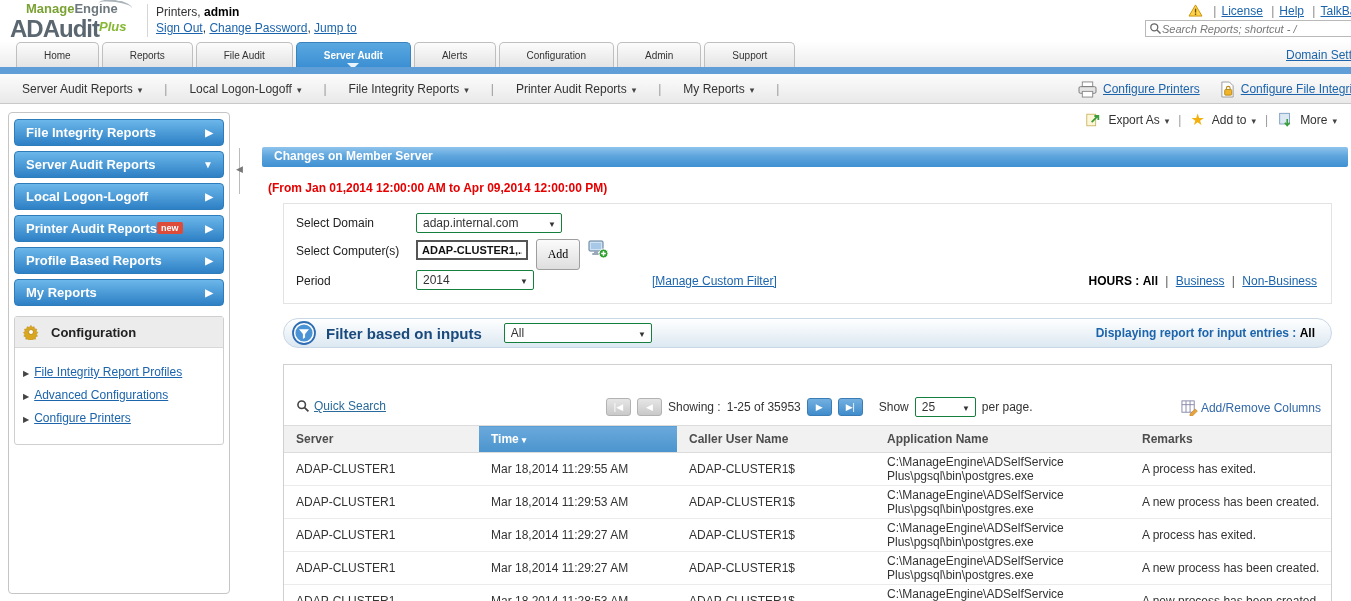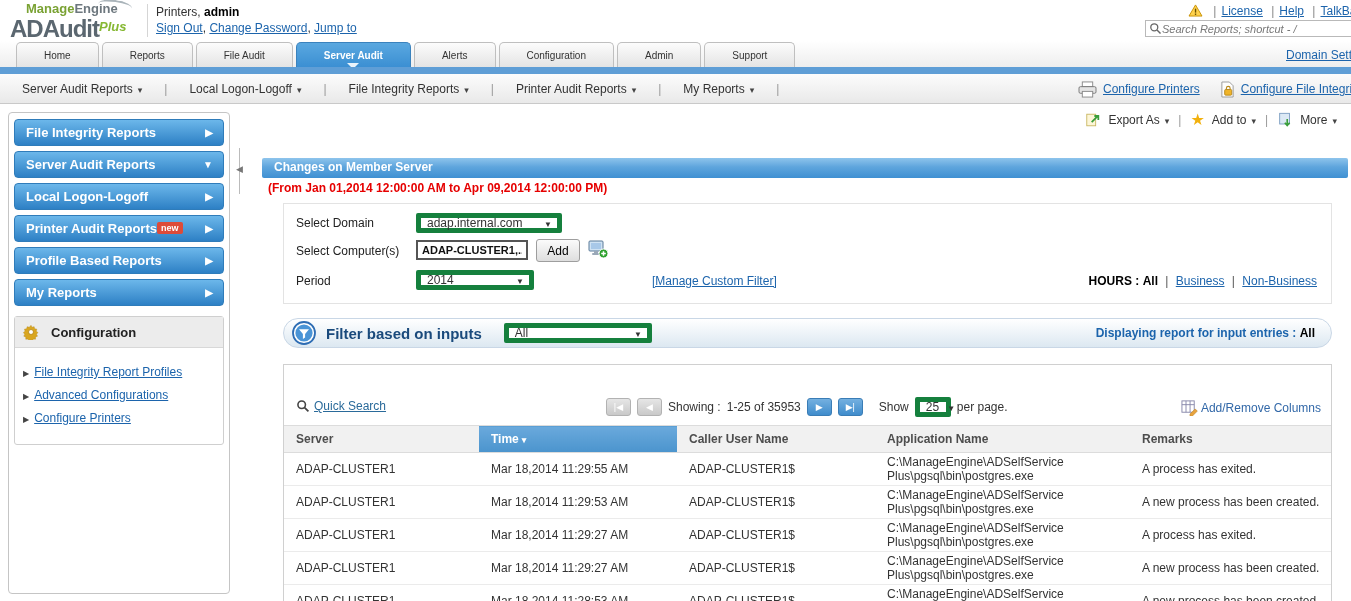--- a/index.html
+++ b/index.html
@@ -63,29 +63,29 @@
   .collapse-handle { position:absolute; left:236px; top:148px; width:8px; height:46px; }
   .collapse-handle .bar { position:absolute; left:3px; top:0; width:1px; height:46px; background:#bbb; }
   .collapse-handle .tri { position:absolute; left:0; top:16px; color:#777; font-size:9px; }
 
   
   .main { position:absolute; left:262px; top:103px; right:0; bottom:0; }
   .exportbar { position:absolute; top:9px; right:14px; display:flex; align-items:center; gap:7px; white-space:nowrap; color:#333; }
   .exportbar .lbl { cursor:pointer; }
   .exportbar .sep { color:#999; margin:0 2px; }
   .star-icon::before { content:"★"; color:#f2b10e; font-size:16px; }
-  .titlebar { position:absolute; top:55px; left:0; width:1086px; height:20px; line-height:19px; border-radius:2px; background:linear-gradient(#8ec4ec 0%,#5ea5dd 45%,#3f90d2 100%); color:#fff; font-weight:bold; padding-left:12px; }
+  .titlebar { position:absolute; top:44px; left:0; width:1086px; height:20px; line-height:19px; border-radius:2px; background:linear-gradient(#8ec4ec 0%,#5ea5dd 45%,#3f90d2 100%); color:#fff; font-weight:bold; padding-left:12px; }
   .period-line { position:absolute; top:78px; left:6px; color:#e60000; font-weight:bold; }
 
   .form-panel { position:absolute; top:100px; left:21px; width:1049px; height:101px; border:1px solid #e3e3e3; background:#fff; }
   .frm-label { position:absolute; left:12px; color:#222; }
-  .sel { display:inline-flex; justify-content:space-between; align-items:center; border:5px solid #15803d; border-radius:2px; background:#fff; height:20px; padding:0 5px 0 6px; cursor:pointer; }
+  .sel { display:inline-flex; justify-content:space-between; align-items:center; border:1px solid #15803d; border-radius:2px; background:#fff; height:20px; padding:0 5px 0 6px; cursor:pointer; }
   .sel-arrow::before { content:"▼"; font-size:8px; color:#333; margin-left:8px; }
   .computers-input { position:absolute; left:132px; top:36px; width:112px; height:20px; border:2px solid #555; font-weight:bold; font-size:11px; font-family:"Liberation Sans",sans-serif; padding:0 4px; color:#111; }
-  .add-btn { position:absolute; left:252px; top:35px; width:44px; height:23px; border:1px solid #9e9e9e; border-radius:3px; background:linear-gradient(#fbfbfb,#dedede); font-size:12px; font-family:Liberation Sans, sans-serif; cursor:pointer; }
+  .add-btn { position:absolute; left:252px; top:35px; width:44px; height:31px; border:1px solid #9e9e9e; border-radius:3px; background:linear-gradient(#fbfbfb,#dedede); font-size:12px; font-family:Liberation Serif, serif; cursor:pointer; }
   .hours-line { position:absolute; right:14px; top:70px; white-space:nowrap; }
   .hours-line b { color:#000; }
   .hours-line .sep { color:#555; margin:0 4px; }
 
   .filterbar { position:absolute; top:215px; left:21px; width:1049px; height:30px; border:1px solid #c9d7e6; border-radius:15px; background:linear-gradient(#ffffff,#dce8f1); display:flex; align-items:center; }
   .filterbar .flabel { font-weight:bold; font-size:15px; color:#1a4a7c; margin:0 22px 0 10px; }
   .displaying { position:absolute; right:16px; font-weight:bold; color:#1c64ac; }
   .displaying b { color:#000; }
 
   .table-panel { position:absolute; top:261px; left:21px; width:1049px; height:240px; border:1px solid #d0d0d0; background:#fff; padding-top:30px; }
@@ -340,21 +340,21 @@
           <a>Quick Search</a>
         </div>
         <div class="paging">
           <span class="pgbtn pg-first"></span>
           <span class="pgbtn pg-prev"></span>
           <span>Showing :</span>
           <span>1-25 of 35953</span>
           <span class="pgbtn blue pg-next"></span>
           <span class="pgbtn blue pg-last"></span>
           <span style="margin-left:10px;">Show</span>
-          <div class="sel" style="width:36px;">
+          <div class="sel" style="width:61px;">
             <span>25</span>
               <span class="sel-arrow"></span>
           </div>
           <span>per page.</span>
         </div>
         <div class="addrem">
           <span class="icon">
               <svg width="17" height="17" viewBox="0 0 18 18">
                 <rect x="1" y="2" width="13" height="12" fill="#fff" stroke="#88a"></rect>
                 <path d="M1 6h13M5.3 2v12M9.6 2v12" stroke="#88a" fill="none"></path>

